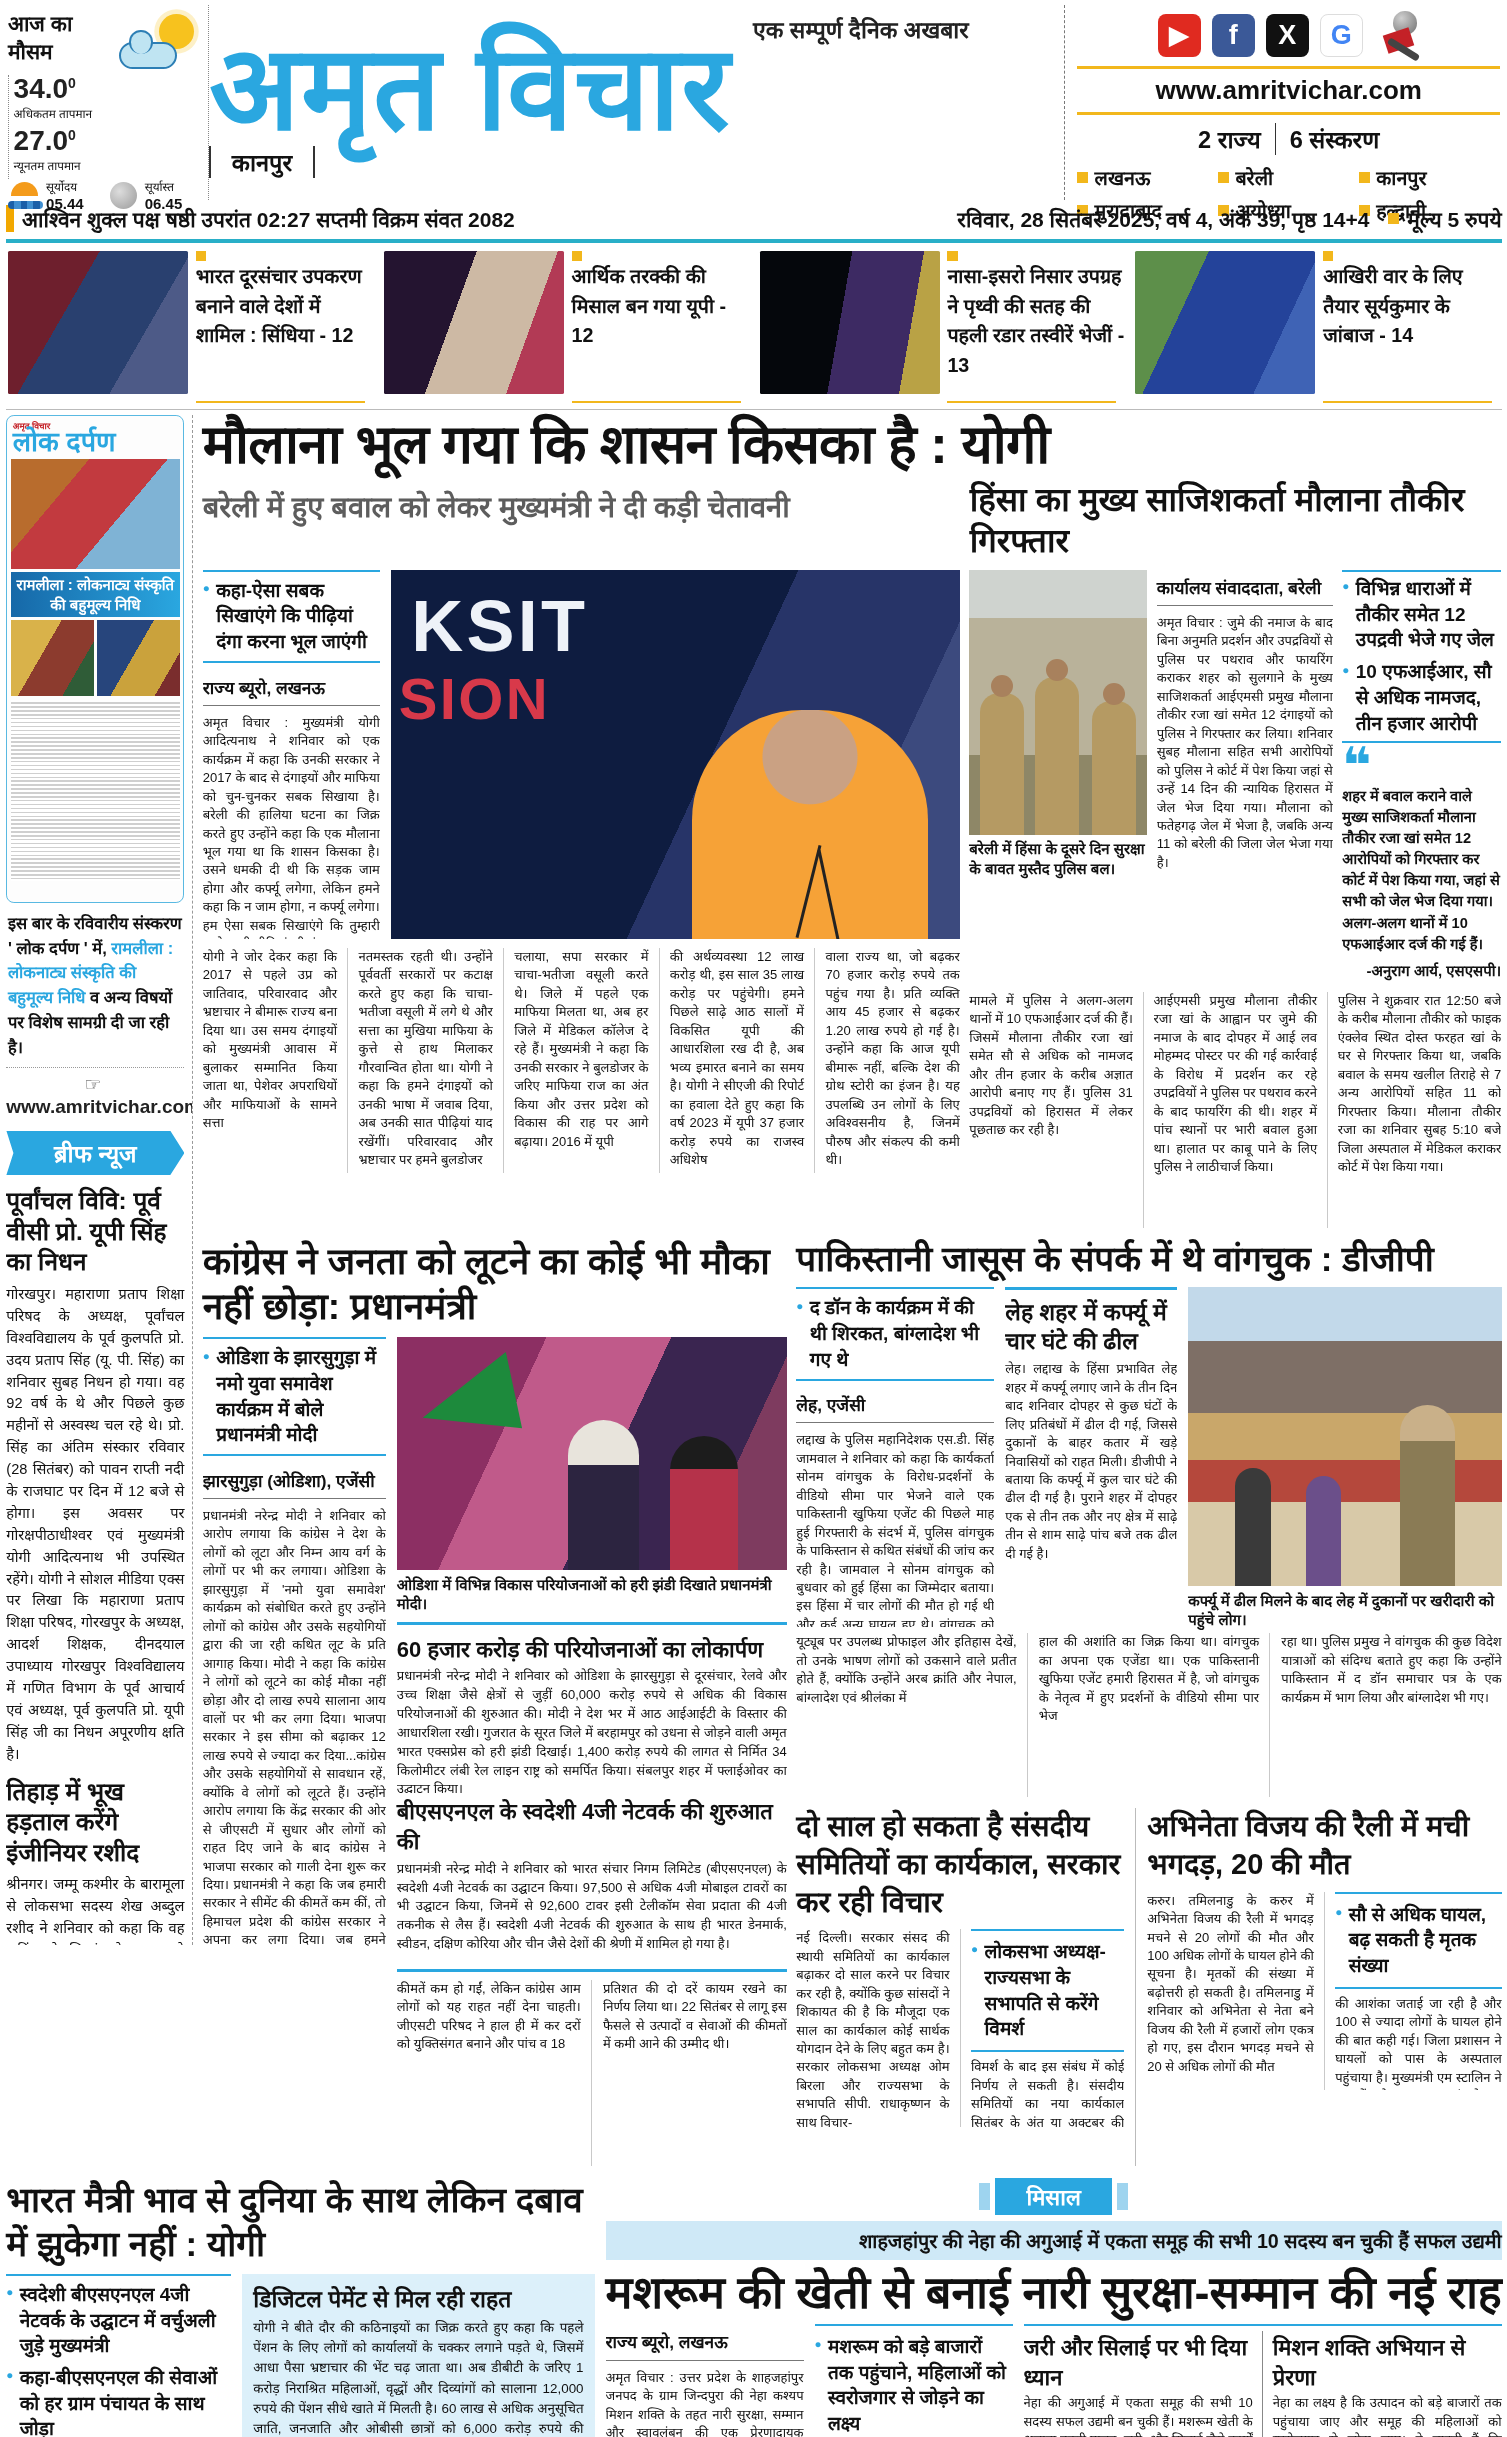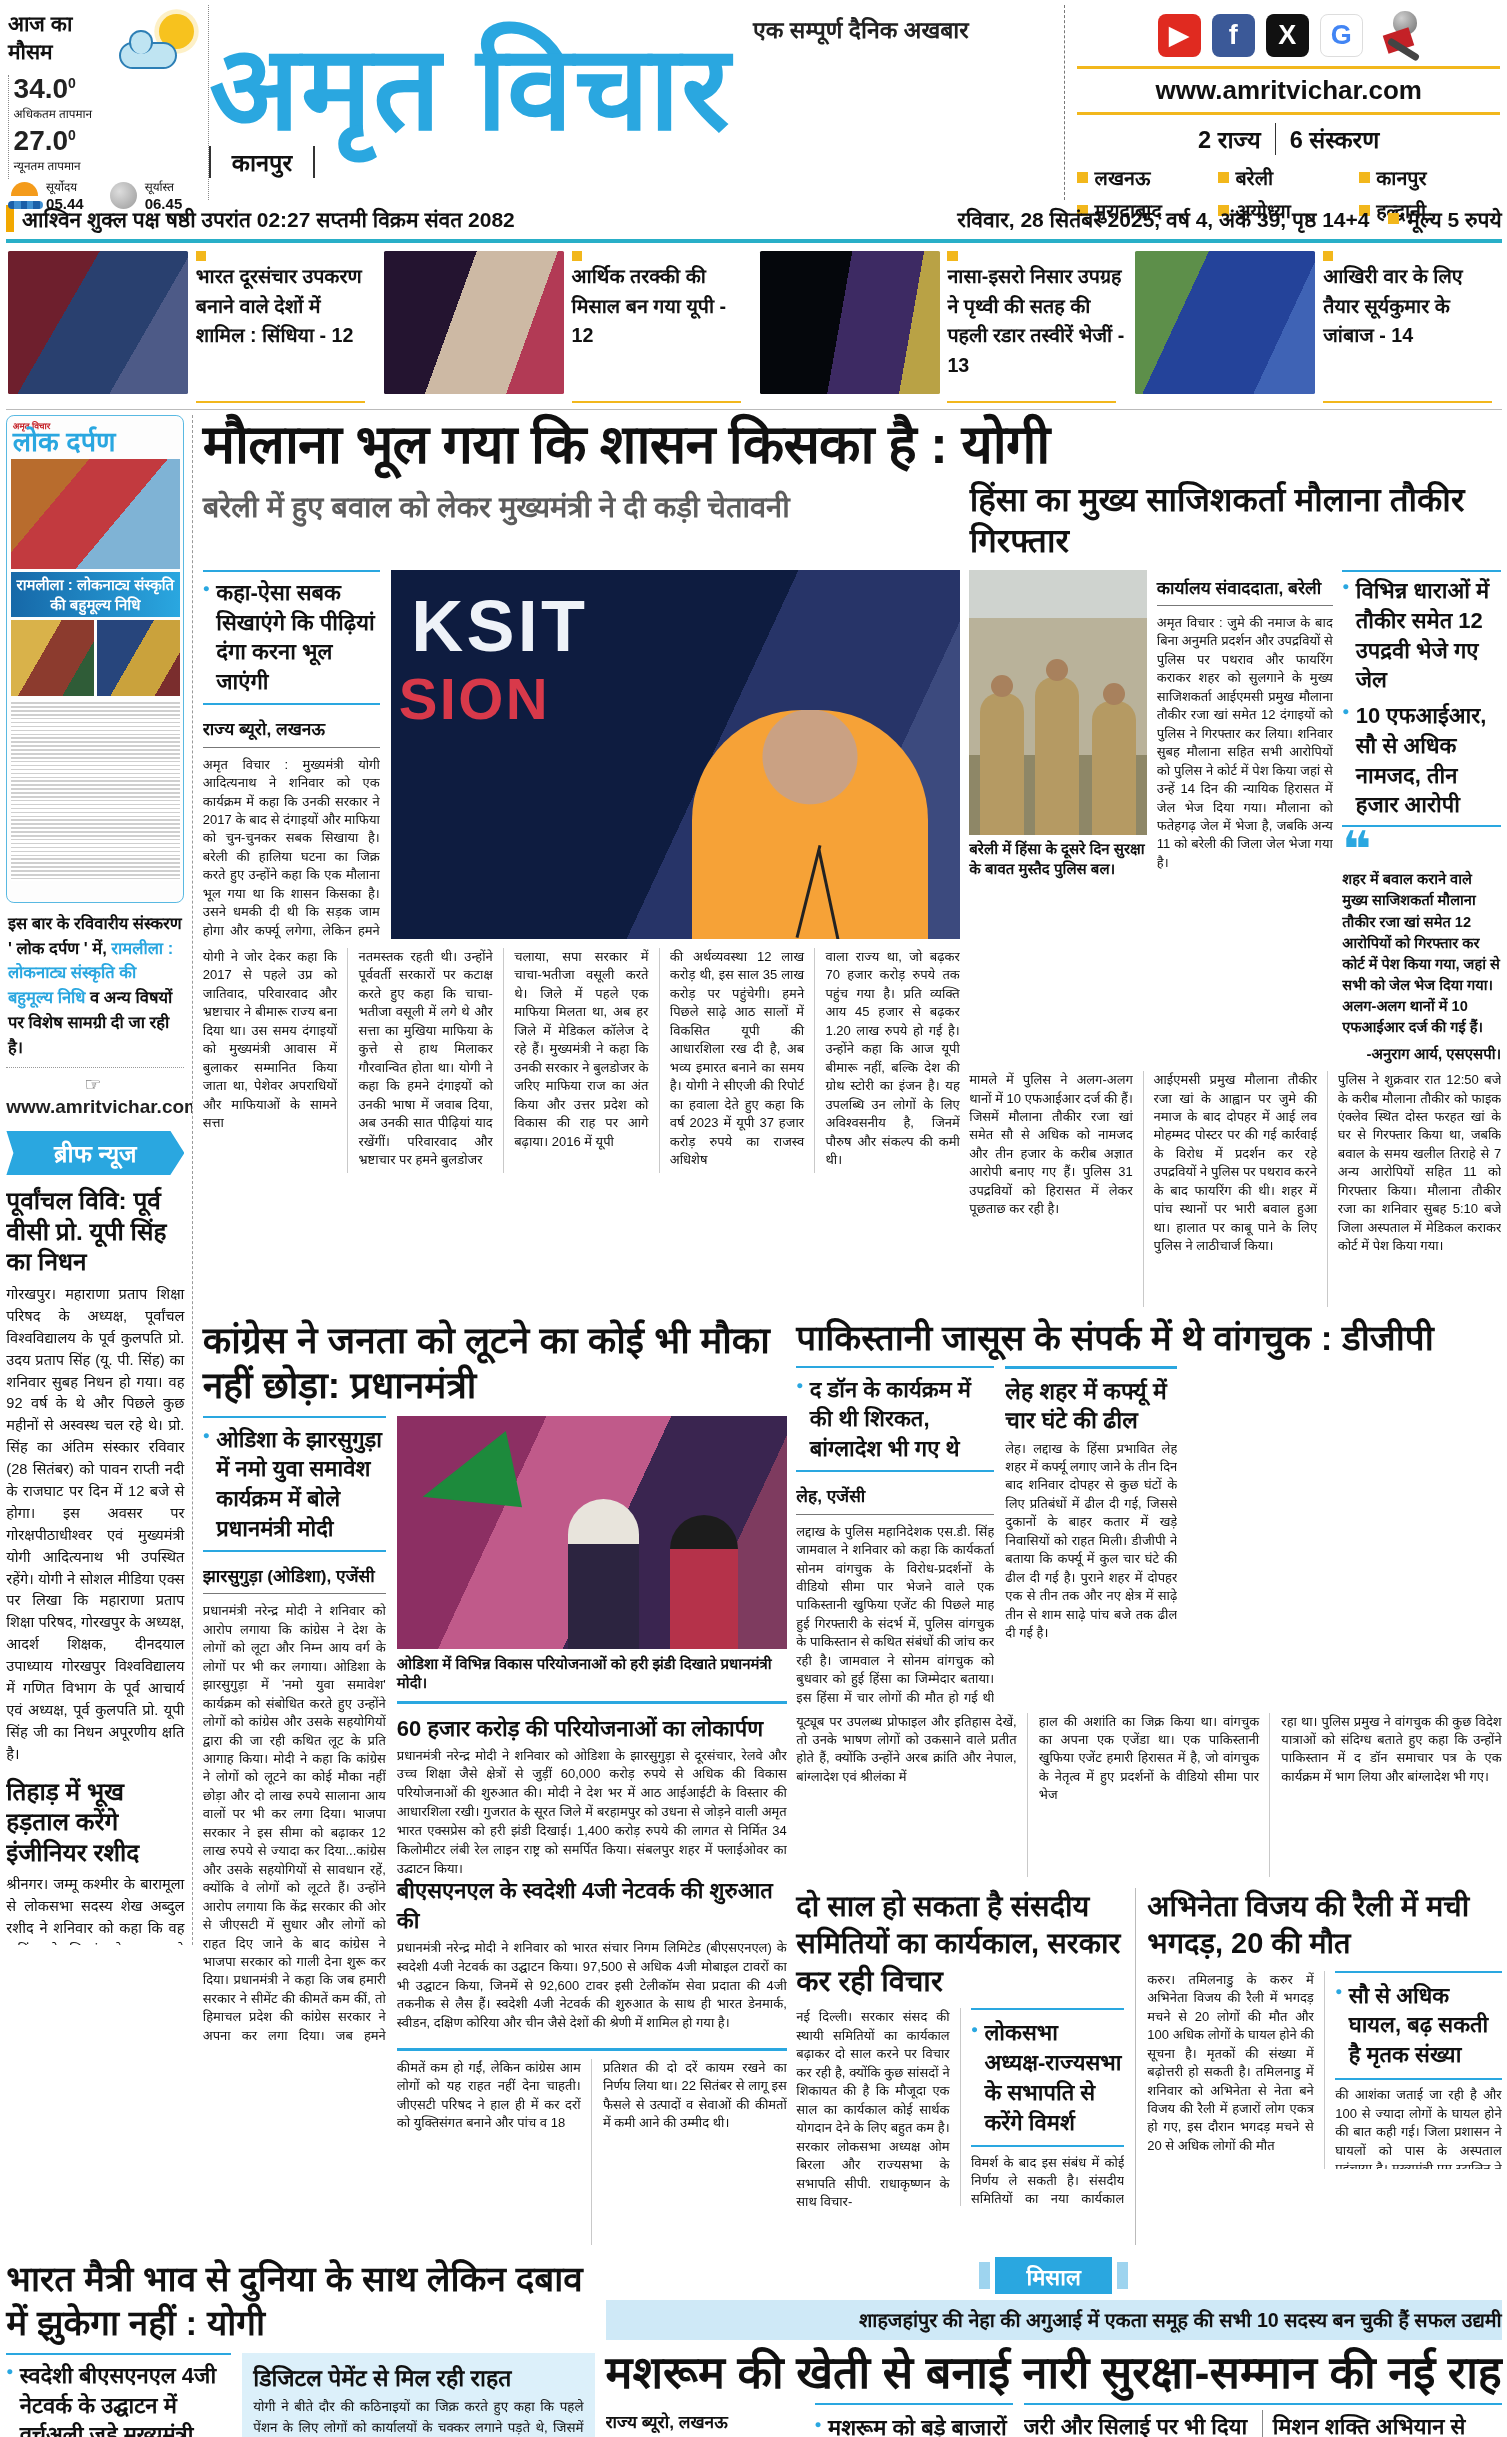--- a/index.html
+++ b/index.html
@@ -83,21 +83,21 @@
   .ld-cap .hl{color:#2aa7e0}
   .dotline{border-top:1.6px dotted #999;margin:4.7px 0}
   .ld-site{font-size:19px;font-weight:bold;text-align:center;color:#222}
   .ld-site .hand{color:#444;margin-right:4.7px}
   .brief-ribbon{margin:12.6px 0 7.9px;background:#2aa7e0;color:#fff;font-weight:bold;font-size:23.6px;text-align:center;
      padding:6.3px 0;clip-path:polygon(0 0,92% 0,100% 50%,92% 100%,0 100%,4% 50%);}
   .bn-h{font-size:24.4px;font-weight:bold;line-height:1.25;margin:11px 0 6.3px}
   .bn-b{font-size:14.6px;line-height:1.5}
   
   .krule{border-top:2.4px solid #2aa7e0;border-bottom:2.4px solid #2aa7e0;padding:6.3px 0;margin-bottom:6.3px}
-  .kick{display:flex;font-size:22px;font-weight:bold;line-height:1.35}
+  .kick{display:flex;font-size:19px;font-weight:bold;line-height:1.35}
   .kick+.kick{margin-top:6.3px}
   .kick:before{content:"●";color:#2aa7e0;font-size:11.8px;margin:3.2px 6.3px 0 0}
   .byline{font-size:17.3px;font-weight:bold;padding:6.3px 0;border-bottom:0.8px solid #777;margin-bottom:7.9px}
   .bt{font-size:13px;line-height:1.42}
   .cap{font-size:15px;font-weight:bold;line-height:1.3;margin-top:4.7px}
   .vr{border-right:0.8px solid #c9c9c9;padding-right:10.2px}
   .ph{background:#ccc;position:relative;overflow:hidden}
   
   .r1h{font-size:54px;font-weight:bold;line-height:1.1;white-space:nowrap;letter-spacing:-0.8px}
   .r1sub{display:flex;gap:12.6px;align-items:flex-start;margin-top:4.7px}
@@ -437,20 +437,28 @@
                     <div class="kick">द डॉन के कार्यक्रम में की थी शिरकत, बांग्लादेश भी गए थे</div>
                   </div>
                 <div class="byline">लेह, एजेंसी</div>
                 <div class="bt jt ov" style="height:236px">लद्दाख के पुलिस महानिदेशक एस.डी. सिंह जामवाल ने शनिवार को कहा कि कार्यकर्ता सोनम वांगचुक के विरोध-प्रदर्शनों के वीडियो सीमा पार भेजने वाले एक पाकिस्तानी खुफिया एजेंट की पिछले माह हुई गिरफ्तारी के संदर्भ में, पुलिस वांगचुक के पाकिस्तान से कथित संबंधों की जांच कर रही है। जामवाल ने सोनम वांगचुक को बुधवार को हुई हिंसा का जिम्मेदार बताया। इस हिंसा में चार लोगों की मौत हो गई थी और कई अन्य घायल हुए थे। वांगचुक को शुक्रवार को रासुका के तहत हिरासत में लिया गया था। जामवाल ने कहा कि उनका</div>
               </div>
               <div class="wg-c2 ov">
                 <div class="subrule" style="margin-top:0"></div>
                 <div class="wg-box-h">लेह शहर में कर्फ्यू में चार घंटे की ढील</div>
                 <div class="bt jt ov" style="height:260px">लेह। लद्दाख के हिंसा प्रभावित लेह शहर में कर्फ्यू लगाए जाने के तीन दिन बाद शनिवार दोपहर से कुछ घंटों के लिए प्रतिबंधों में ढील दी गई, जिससे दुकानों के बाहर कतार में खड़े निवासियों को राहत मिली। डीजीपी ने बताया कि कर्फ्यू में कुल चार घंटे की ढील दी गई है। पुराने शहर में दोपहर एक से तीन तक और नए क्षेत्र में साढ़े तीन से शाम साढ़े पांच बजे तक ढील दी गई है।</div>
               </div>
+              <div class="wg-ph">
+                <div class="ph leh" style="height:299px">
+                  <span class="fig" style="right:47px;width:55px;height:181px;background:linear-gradient(#c9b089 0 20%,#8a7b55 20%)"></span>
+                  <span class="fig" style="left:47px;width:36px;height:118px;background:#3a3a3a"></span>
+                  <span class="fig" style="left:118px;width:35px;height:110px;background:#6b4f8a"></span>
+                </div>
+                <div class="cap">कर्फ्यू में ढील मिलने के बाद लेह में दुकानों पर खरीदारी को पहुंचे लोग।</div>
+              </div>
             </div>
             <div class="wg-cols">
               <div class="bt jt vr ov">यूट्यूब पर उपलब्ध प्रोफाइल और इतिहास देखें, तो उनके भाषण लोगों को उकसाने वाले प्रतीत होते हैं, क्योंकि उन्होंने अरब क्रांति और नेपाल, बांग्लादेश एवं श्रीलंका में</div>
               <div class="bt jt vr ov">हाल की अशांति का जिक्र किया था। वांगचुक का अपना एक एजेंडा था। एक पाकिस्तानी खुफिया एजेंट हमारी हिरासत में है, जो वांगचुक के नेतृत्व में हुए प्रदर्शनों के वीडियो सीमा पार भेज</div>
               <div class="bt jt ov">रहा था। पुलिस प्रमुख ने वांगचुक की कुछ विदेश यात्राओं को संदिग्ध बताते हुए कहा कि उन्होंने पाकिस्तान में द डॉन समाचार पत्र के एक कार्यक्रम में भाग लिया और बांग्लादेश भी गए।</div>
             </div>
           </div>
           <div class="small2">
             <div class="parl">
               <div class="sm-h">दो साल हो सकता है संसदीय समितियों का कार्यकाल, सरकार कर रही विचार</div>

